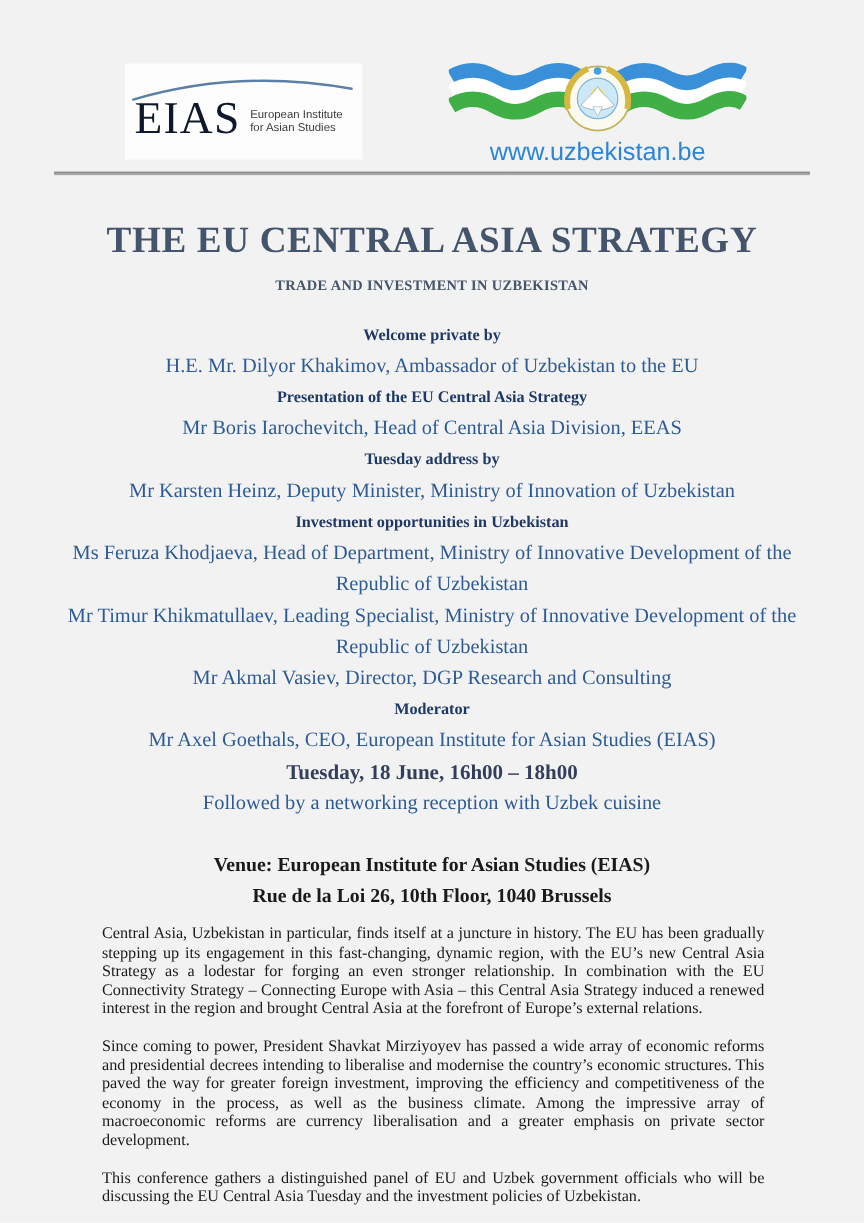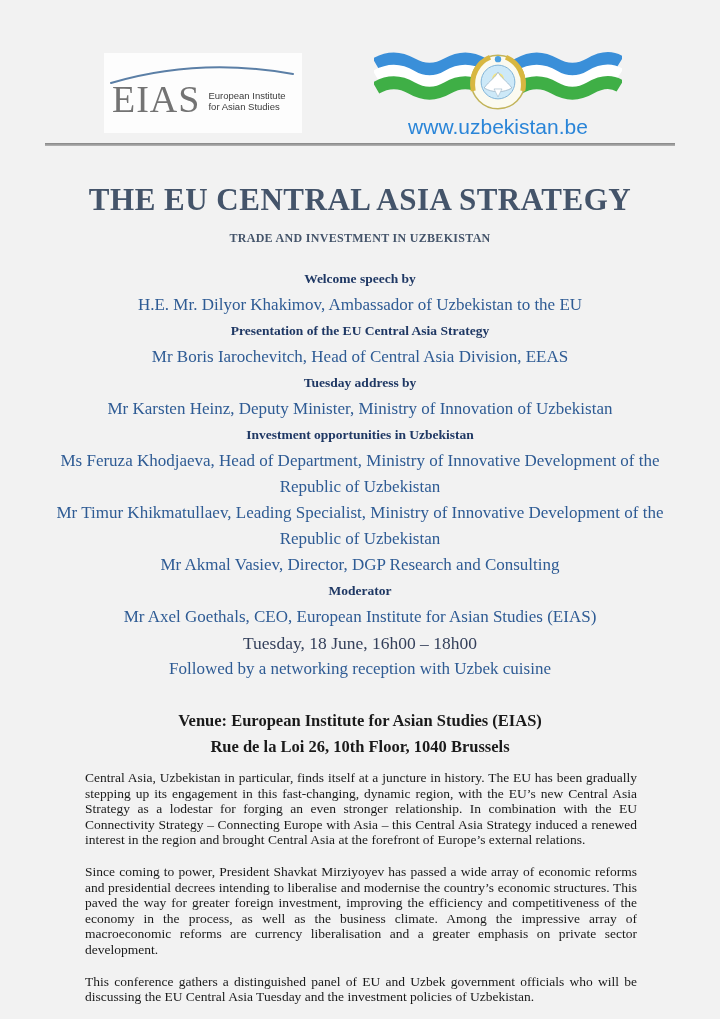--- a/index.html
+++ b/index.html
@@ -15,21 +15,21 @@
   .header{position:relative;height:143px;}
   .eias-logo{
     position:absolute;left:104px;top:53px;
     width:198px;height:80px;background:#fdfdfd;
     box-sizing:border-box;padding:4px 6px 0 6px;
   }
   .eias-swoosh{position:absolute;left:5px;top:6px;}
   .eias-row{position:absolute;left:8px;top:24px;display:flex;align-items:flex-end;}
   .eias-acronym{
     font-family:"Liberation Serif",serif;
-    font-size:38px;line-height:44px;color:#737373;letter-spacing:1px;
+    font-size:38px;line-height:44px;color:#0f172a;letter-spacing:1px;
   }
   .eias-tagline{
     margin-left:8px;margin-bottom:9px;
     font-family:"Liberation Sans",sans-serif;
     font-size:9.5px;line-height:11px;color:#3b3b3b;
   }
   .uz-logo{position:absolute;left:374px;top:52px;width:248px;text-align:center;}
   .uz-flag{display:block;margin:0 auto;}
   .uz-site{
     font-family:"Liberation Sans",sans-serif;
@@ -49,21 +49,21 @@
     letter-spacing:0.5px;line-height:36px;
   }
   .event-subtitle{
     margin-top:10px;
     font-size:12px;font-weight:bold;color:#44546a;
     letter-spacing:0.3px;line-height:20px;
   }
   .program-list{margin-top:18px;}
   .session-label{font-size:13.5px;font-weight:bold;color:#1f3864;line-height:26px;}
   .speaker-line{font-size:17px;color:#2e5b94;line-height:26px;}
-  .event-datetime{font-size:17.5px;font-weight:normal;color:#333f5a;line-height:26px;}
+  .event-datetime{font-size:17.5px;font-weight:bold;color:#333f5a;line-height:26px;}
   .venue-block{margin-top:26px;font-weight:bold;}
   .venue-line{font-size:16.5px;color:#1a1a1a;line-height:26px;}
 
   
   .body-text{
     margin:10px 83px 0 85px;
     text-align:justify;
     font-size:13.5px;line-height:15.6px;color:#1a1a1a;
   }
   .body-text p{margin:0 0 16px 0;}
@@ -112,21 +112,21 @@
 
   </div>
 
   <hr class="divider">
 
   <div class="program">
     <div class="event-title">THE EU CENTRAL ASIA STRATEGY</div>
     <div class="event-subtitle">TRADE AND INVESTMENT IN UZBEKISTAN</div>
 
     <div class="program-list">
-      <div class="session-label">Welcome speech by</div>
+      <div class="session-label">Welcome private by</div>
       <div class="speaker-line">H.E. Mr. Dilyor Khakimov, Ambassador of Uzbekistan to the EU</div>
       <div class="session-label">Presentation of the EU Central Asia Strategy</div>
       <div class="speaker-line">Mr Boris Iarochevitch, Head of Central Asia Division, EEAS</div>
       <div class="session-label">Tuesday address by</div>
       <div class="speaker-line">Mr Karsten Heinz, Deputy Minister, Ministry of Innovation of Uzbekistan</div>
       <div class="session-label">Investment opportunities in Uzbekistan</div>
       <div class="speaker-line">Ms Feruza Khodjaeva, Head of Department, Ministry of Innovative Development of the Republic of Uzbekistan</div>
       <div class="speaker-line">Mr Timur Khikmatullaev, Leading Specialist, Ministry of Innovative Development of the Republic of Uzbekistan</div>
       <div class="speaker-line">Mr Akmal Vasiev, Director, DGP Research and Consulting</div>
       <div class="session-label">Moderator</div>

